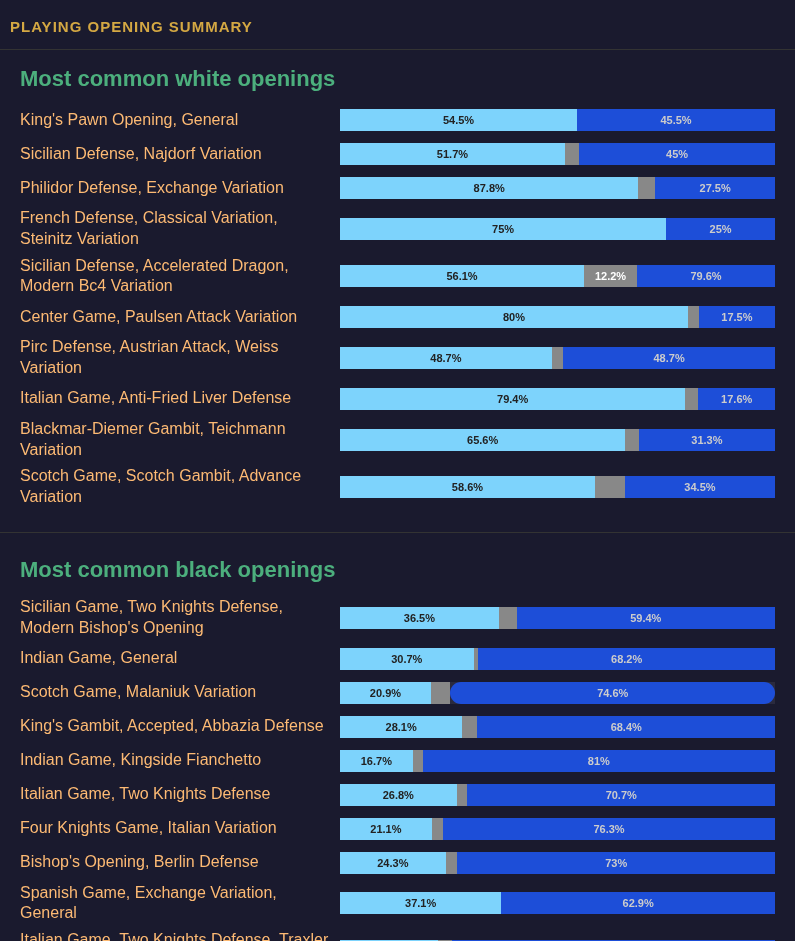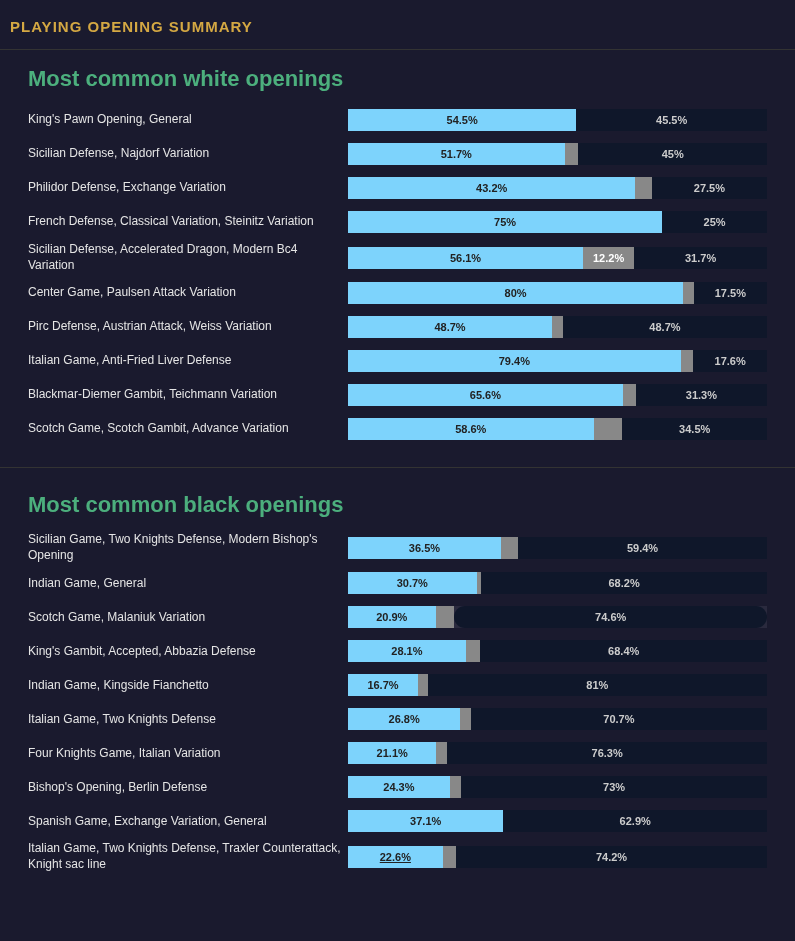--- a/index.html
+++ b/index.html
@@ -14,40 +14,40 @@
     .page-title {
       text-align: left;
       padding: 18px 10px 14px;
       color: #d4a843;
       font-weight: bold;
       font-size: 15px;
       letter-spacing: 1px;
       border-bottom: 1px solid #333;
     }
     .section {
-      padding: 16px 28px 10px;
+      padding: 16px 20px 10px;
     }
     .section-title {
       color: #4caf7d;
       font-size: 22px;
       font-weight: bold;
       margin-bottom: 14px;
     }
     .opening-row {
       display: flex;
       align-items: center;
       margin-bottom: 6px;
       min-height: 28px;
     }
     .opening-name {
       width: 320px;
       min-width: 320px;
       padding-right: 6px;
-      color: #e5e5e5;
-      font-size: 12px;
+      color: #fdba74;
+      font-size: 16px;
       line-height: 1.3;
       cursor: pointer;
       text-decoration: none;
     }
     .bar-container {
       flex: 1;
       display: flex;
       align-items: center;
       height: 22px;
       background: #2a2a3e;
@@ -70,21 +70,21 @@
       background: #888;
       display: flex;
       align-items: center;
       justify-content: center;
       font-size: 11px;
       color: #fff;
       font-weight: bold;
     }
     .bar-loss {
       height: 100%;
-      background: #0f172a;
+      background: #1d4ed8;
       display: flex;
       align-items: center;
       justify-content: center;
       font-size: 11px;
       color: #ccc;
       font-weight: bold;
       flex: 1;
     }
     .divider {
       border: none;
@@ -111,38 +111,38 @@
         <div class="opening-name">Sicilian Defense, Najdorf Variation</div>
         <div class="bar-container">
           <div class="bar-win" style="width: 51.7%;">51.7%</div>
           <div class="bar-draw" style="width: 3.3%;"></div>
           <div class="bar-loss" style="width: 45%;">45%</div>
         </div>
       </div>
       <div class="opening-row">
         <div class="opening-name">Philidor Defense, Exchange Variation</div>
         <div class="bar-container">
-          <div class="bar-win" style="width: 68.6%;">43.2%</div>
+          <div class="bar-win" style="width: 68.6%;">87.8%</div>
           <div class="bar-draw" style="width: 3.9%;"></div>
           <div class="bar-loss" style="width: 27.5%;">27.5%</div>
         </div>
       </div>
       <div class="opening-row">
         <div class="opening-name">French Defense, Classical Variation, Steinitz Variation</div>
         <div class="bar-container">
           <div class="bar-win" style="width: 75%;">75%</div>
           <div class="bar-loss" style="width: 25%;">25%</div>
         </div>
       </div>
       <div class="opening-row">
         <div class="opening-name">Sicilian Defense, Accelerated Dragon, Modern Bc4 Variation</div>
         <div class="bar-container">
           <div class="bar-win" style="width: 56.1%;">56.1%</div>
           <div class="bar-draw" style="width: 12.2%;">12.2%</div>
-          <div class="bar-loss" style="width: 31.7%;">31.7%</div>
+          <div class="bar-loss" style="width: 31.7%;">79.6%</div>
         </div>
       </div>
       <div class="opening-row">
         <div class="opening-name">Center Game, Paulsen Attack Variation</div>
         <div class="bar-container">
           <div class="bar-win" style="width: 80%;">80%</div>
           <div class="bar-draw" style="width: 2.5%;"></div>
           <div class="bar-loss" style="width: 17.5%;">17.5%</div>
         </div>
       </div>

